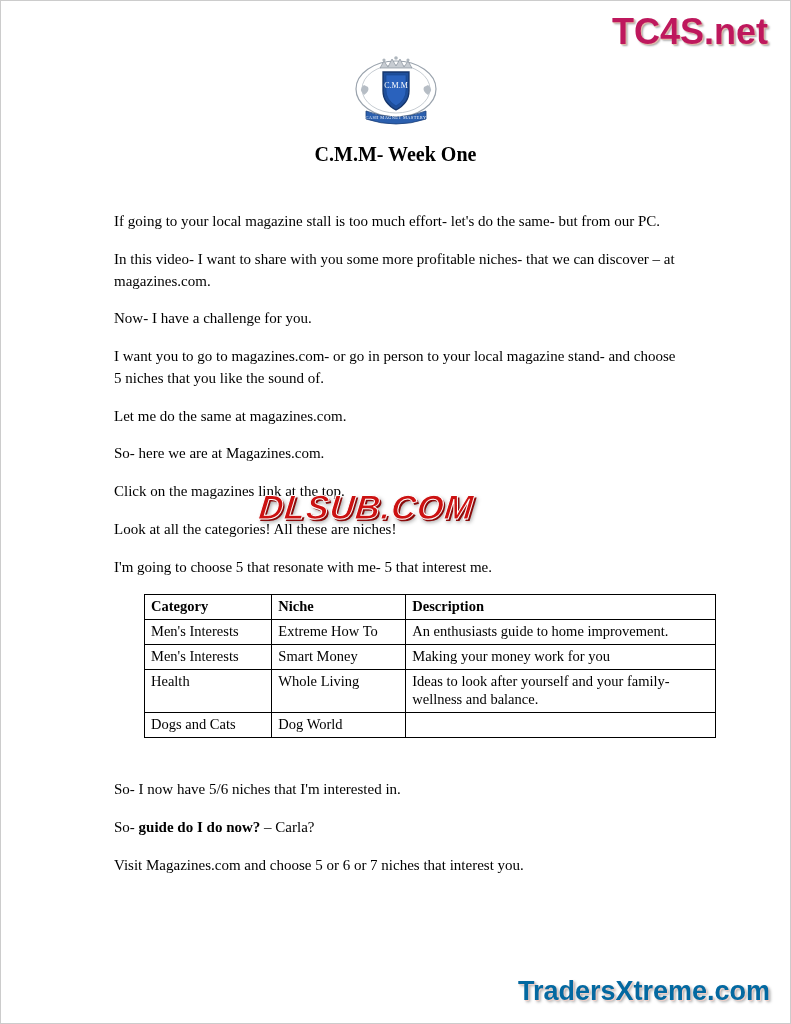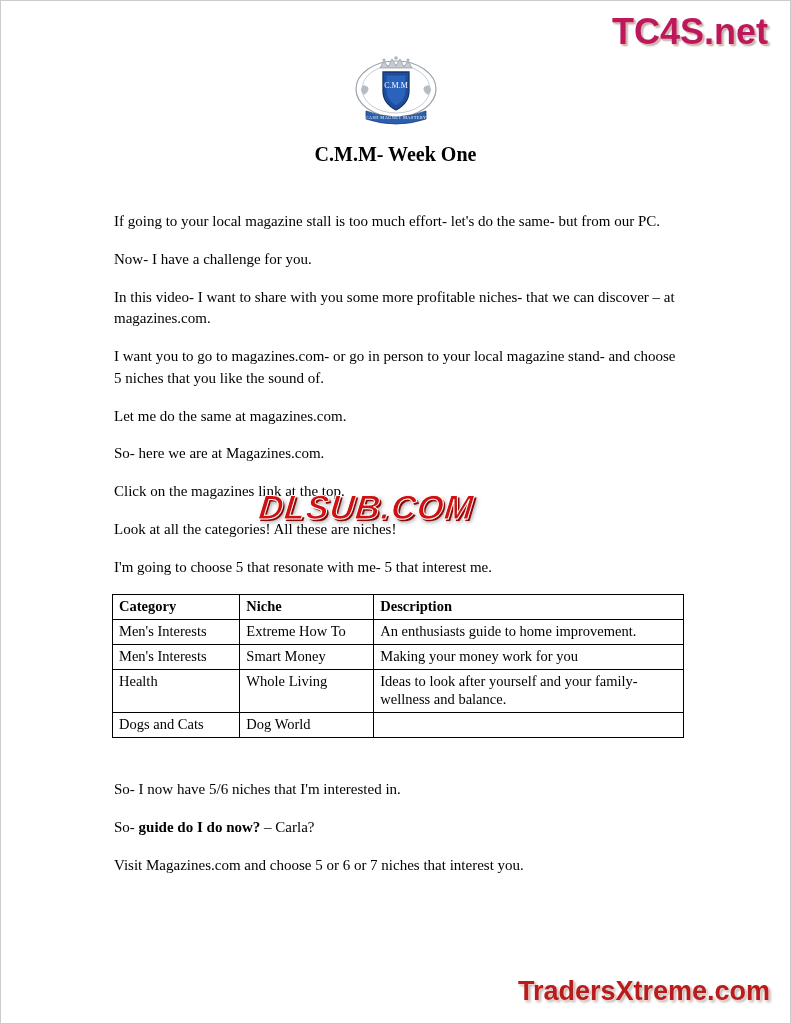--- a/index.html
+++ b/index.html
@@ -50,21 +50,21 @@
     letter-spacing: 1px;
     transform: skewX(-6deg);
   }
   .wm-bottom {
     position: absolute;
     right: 20px;
     bottom: 16px;
     font-family: "Liberation Sans", sans-serif;
     font-weight: bold;
     font-size: 27px;
-    color: #b91c1c;
+    color: #0369a1;
     text-shadow: 1px 1px 0 #f0cfc7, 2px 2px 3px rgba(0,0,0,0.35);
   }
   
   .logo {
     position: absolute;
     left: 50%;
     top: 52px;
     transform: translateX(-50%);
     width: 92px;
     height: 78px;
@@ -103,20 +103,21 @@
   .tbl-wrap {
     position: absolute;
     left: 111px;
     top: 593px;
     width: 572px;
   }
   table.niches {
     border-collapse: collapse;
     width: 572px;
     font-size: 14.5px;
+    margin-left: 32px;
   }
   table.niches td, table.niches th {
     border: 1px solid #000000;
     padding: 2px 6px 3px 6px;
     vertical-align: top;
     text-align: left;
     font-weight: normal;
     line-height: 1.3;
   }
   table.niches th {
@@ -162,22 +163,22 @@
         <path d="M16 58 Q46 70 76 58 L76 66 Q46 76 16 66 Z" fill="#2b5fae" stroke="#1b3f78" stroke-width="0.8"></path>
         <text x="46" y="66" font-family="Liberation Serif, serif" font-size="4.4" fill="#eef3fb" text-anchor="middle" letter-spacing="0.4">CASH MAGNET MASTERY</text>
       </g>
     </svg>
   </div>
 
   <div class="doc-title">C.M.M- Week One</div>
 
   <div class="body-area">
     <p class="para">If going to your local magazine stall is too much effort- let's do the same- but from our PC.</p>
+    <p class="para">In this video- I want to share with you some more profitable niches- that we can discover – at magazines.com.</p>
     <p class="para">Now- I have a challenge for you.</p>
-    <p class="para">In this video- I want to share with you some more profitable niches- that we can discover – at magazines.com.</p>
     <p class="para">I want you to go to magazines.com- or go in person to your local magazine stand- and choose 5 niches that you like the sound of.</p>
     <p class="para">Let me do the same at magazines.com.</p>
     <p class="para">So- here we are at Magazines.com.</p>
     <p class="para">Click on the magazines link at the top.</p>
     <p class="para">Look at all the categories! All these are niches!</p>
     <p class="para">I'm going to choose 5 that resonate with me- 5 that interest me.</p>
   </div>
 
   <div class="tbl-wrap">
     <table class="niches">

